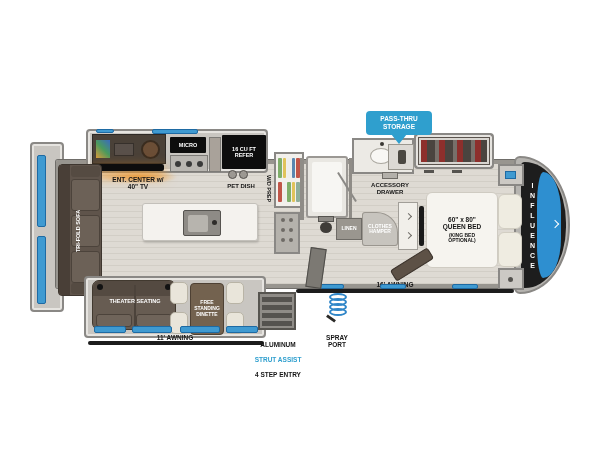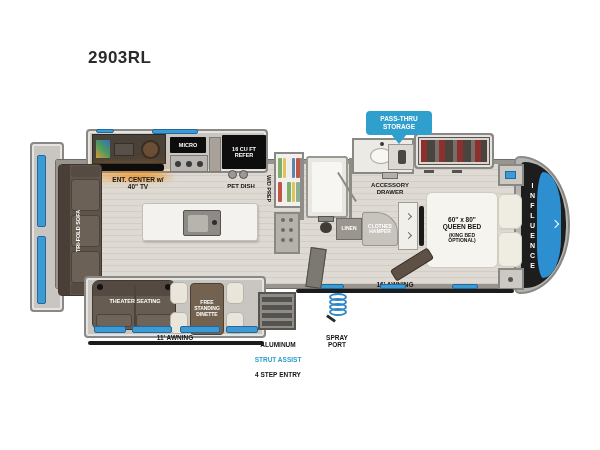--- a/index.html
+++ b/index.html
@@ -79,21 +79,20 @@
   .shelf { display:flex; gap:1px; height:20px; }
   .shelf i { flex:1; border-radius:1px; }
 
   .chev { position:absolute; width:5px; height:5px; border-top:1.3px solid #6e6b66; border-right:1.3px solid #6e6b66; transform:rotate(45deg); }
 </style>
 </head>
 <body>
 
 <div class="canvas">
 
-  <div class="model-title">2903RL</div>
 
   <div class="slide" style="left:30px; top:142px; width:34px; height:170px;">
     <div class="win" style="left:5px; top:11px; width:9px; height:72px;"></div>
     <div class="win" style="left:5px; top:92px; width:9px; height:68px;"></div>
   </div>
 
   <div class="hull"></div>
 
   <div class="cap-outer"></div>
   <div class="cap-dark"></div>

